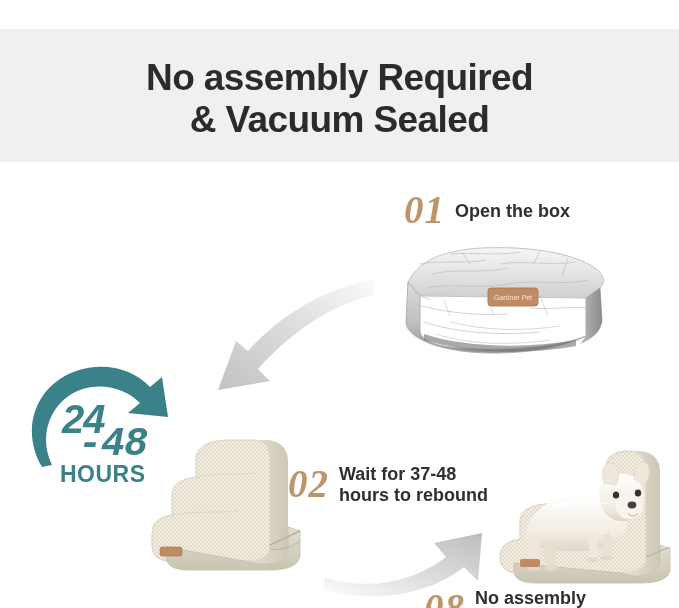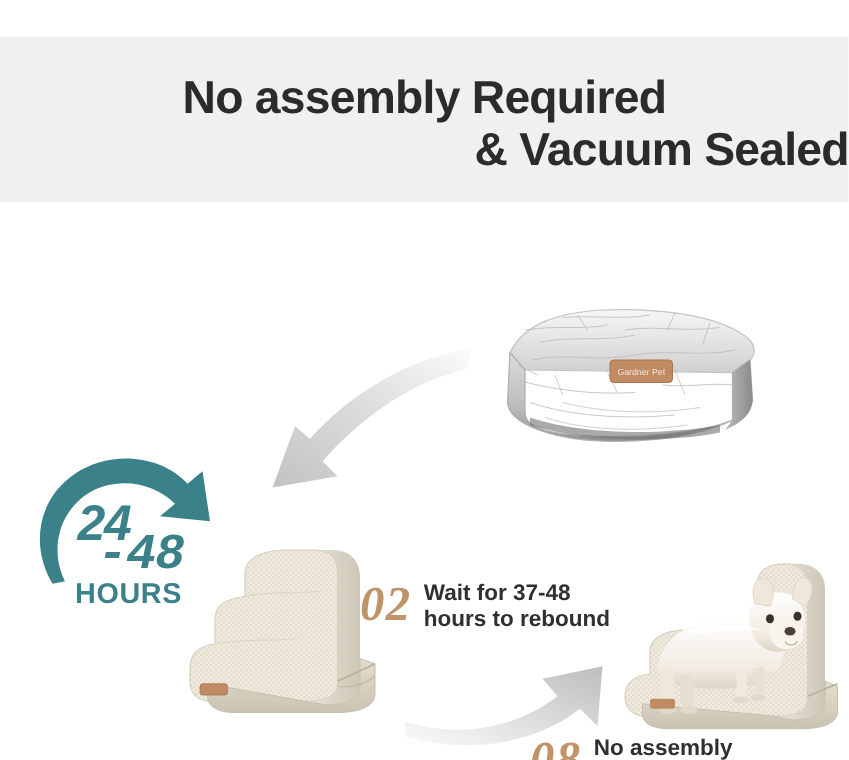--- a/index.html
+++ b/index.html
@@ -32,21 +32,21 @@
     left: 0; top: 28px;
     width: 679px;
     text-align: center;
     color: #2b2b2b;
     font-family: "Liberation Sans", sans-serif;
     font-weight: bold;
     font-size: 37px;
     line-height: 42px;
     letter-spacing: -0.6px;
   }
-  .header-title .line2 { display: block; text-align: right; }
+  .header-title .line2 { display: block; }
 
   
   .step {
     position: absolute;
     display: flex;
     align-items: center;
   }
   .step-num {
     color: #bf9468;
     font-family: "Liberation Serif", serif;
@@ -203,20 +203,24 @@
         <path d="M54 66 L60 82"></path>
       </g>
 
       <rect x="98" y="54" width="50" height="18" rx="3" fill="#c08a63" stroke="#a9734d" stroke-width="0.8"></rect>
       <text x="123" y="66" text-anchor="middle" font-family="Liberation Sans, sans-serif" font-size="7" fill="#f4e7dc">Gardner Pet</text>
 
       <path d="M34 100 C70 112 130 116 186 106 L186 112 C134 122 72 118 34 106 Z" fill="#6f6f6f" opacity="0.6"></path>
     </svg>
   </div>
 
+  <div class="step" id="step-01">
+    <span class="step-num">01</span>
+    <span class="step-text">Open the box</span>
+  </div>
 
   <div class="art" id="arrow-1">
     <svg width="200" height="115" viewBox="0 0 200 115" xmlns="http://www.w3.org/2000/svg">
       <defs>
         <linearGradient id="ar1" x1="1" y1="0" x2="0" y2="1">
           <stop offset="0%" stop-color="#fbfbfb"></stop>
           <stop offset="45%" stop-color="#dedede"></stop>
           <stop offset="100%" stop-color="#c2c2c2"></stop>
         </linearGradient>
       </defs>

